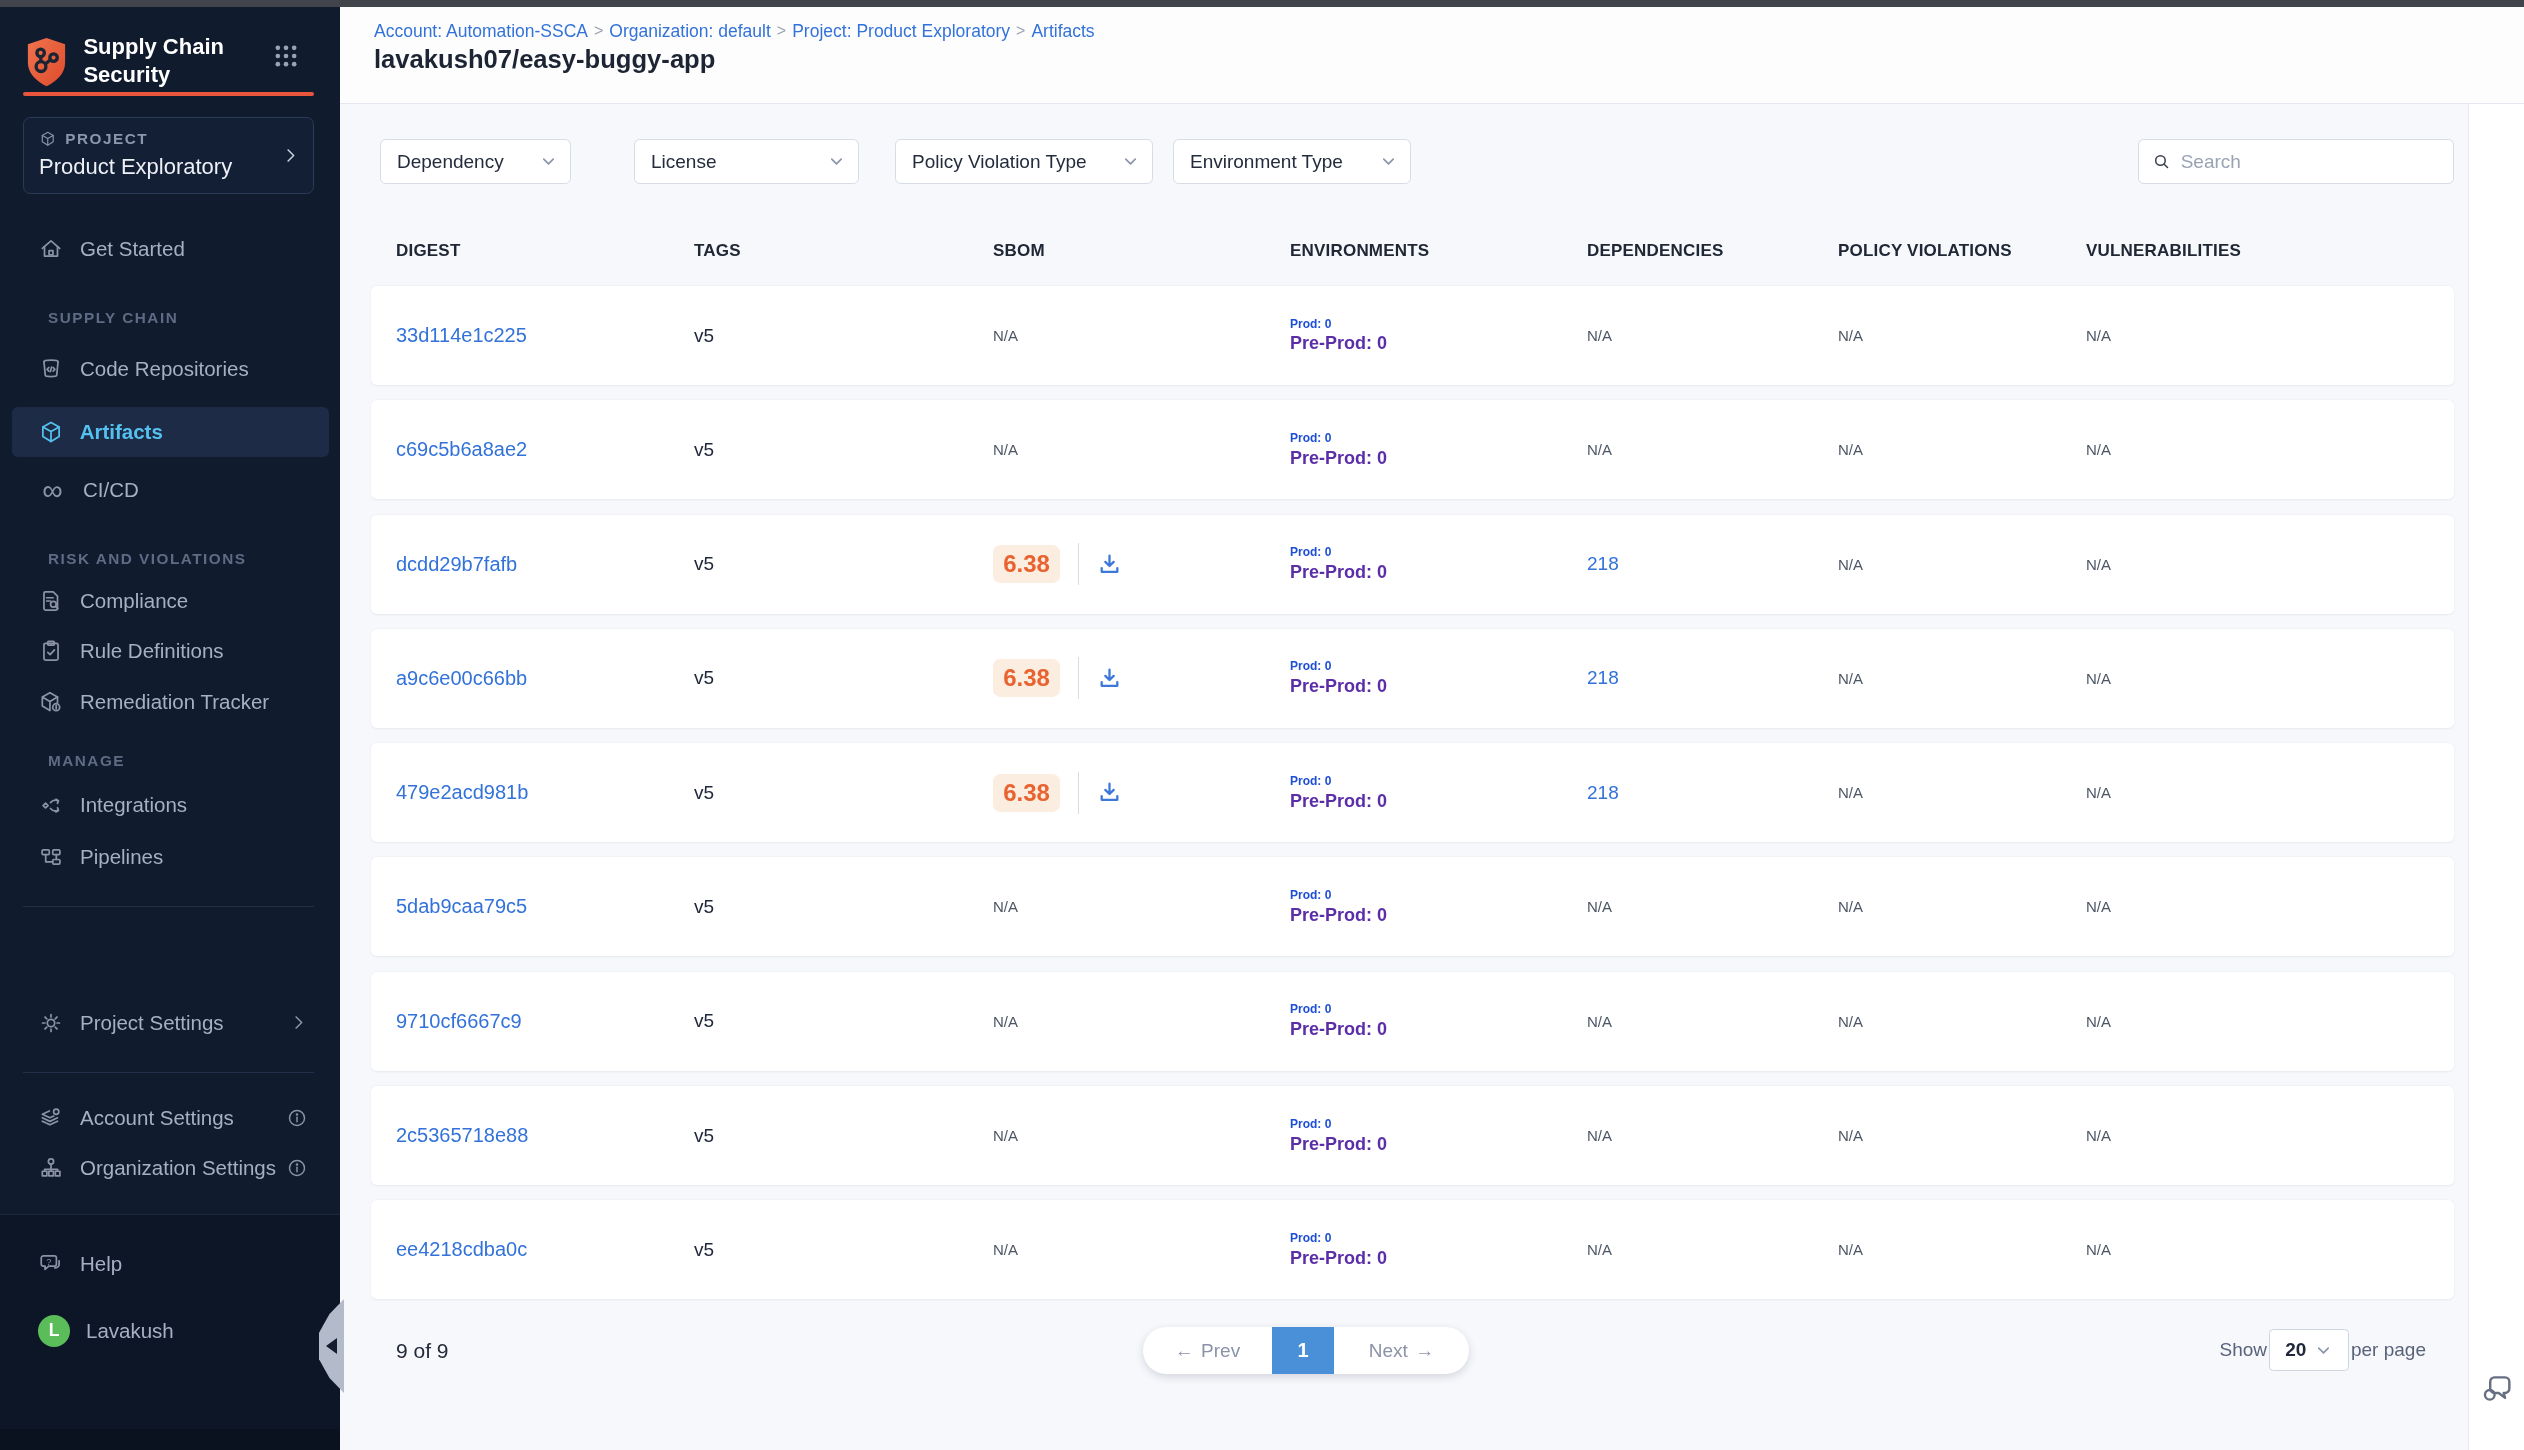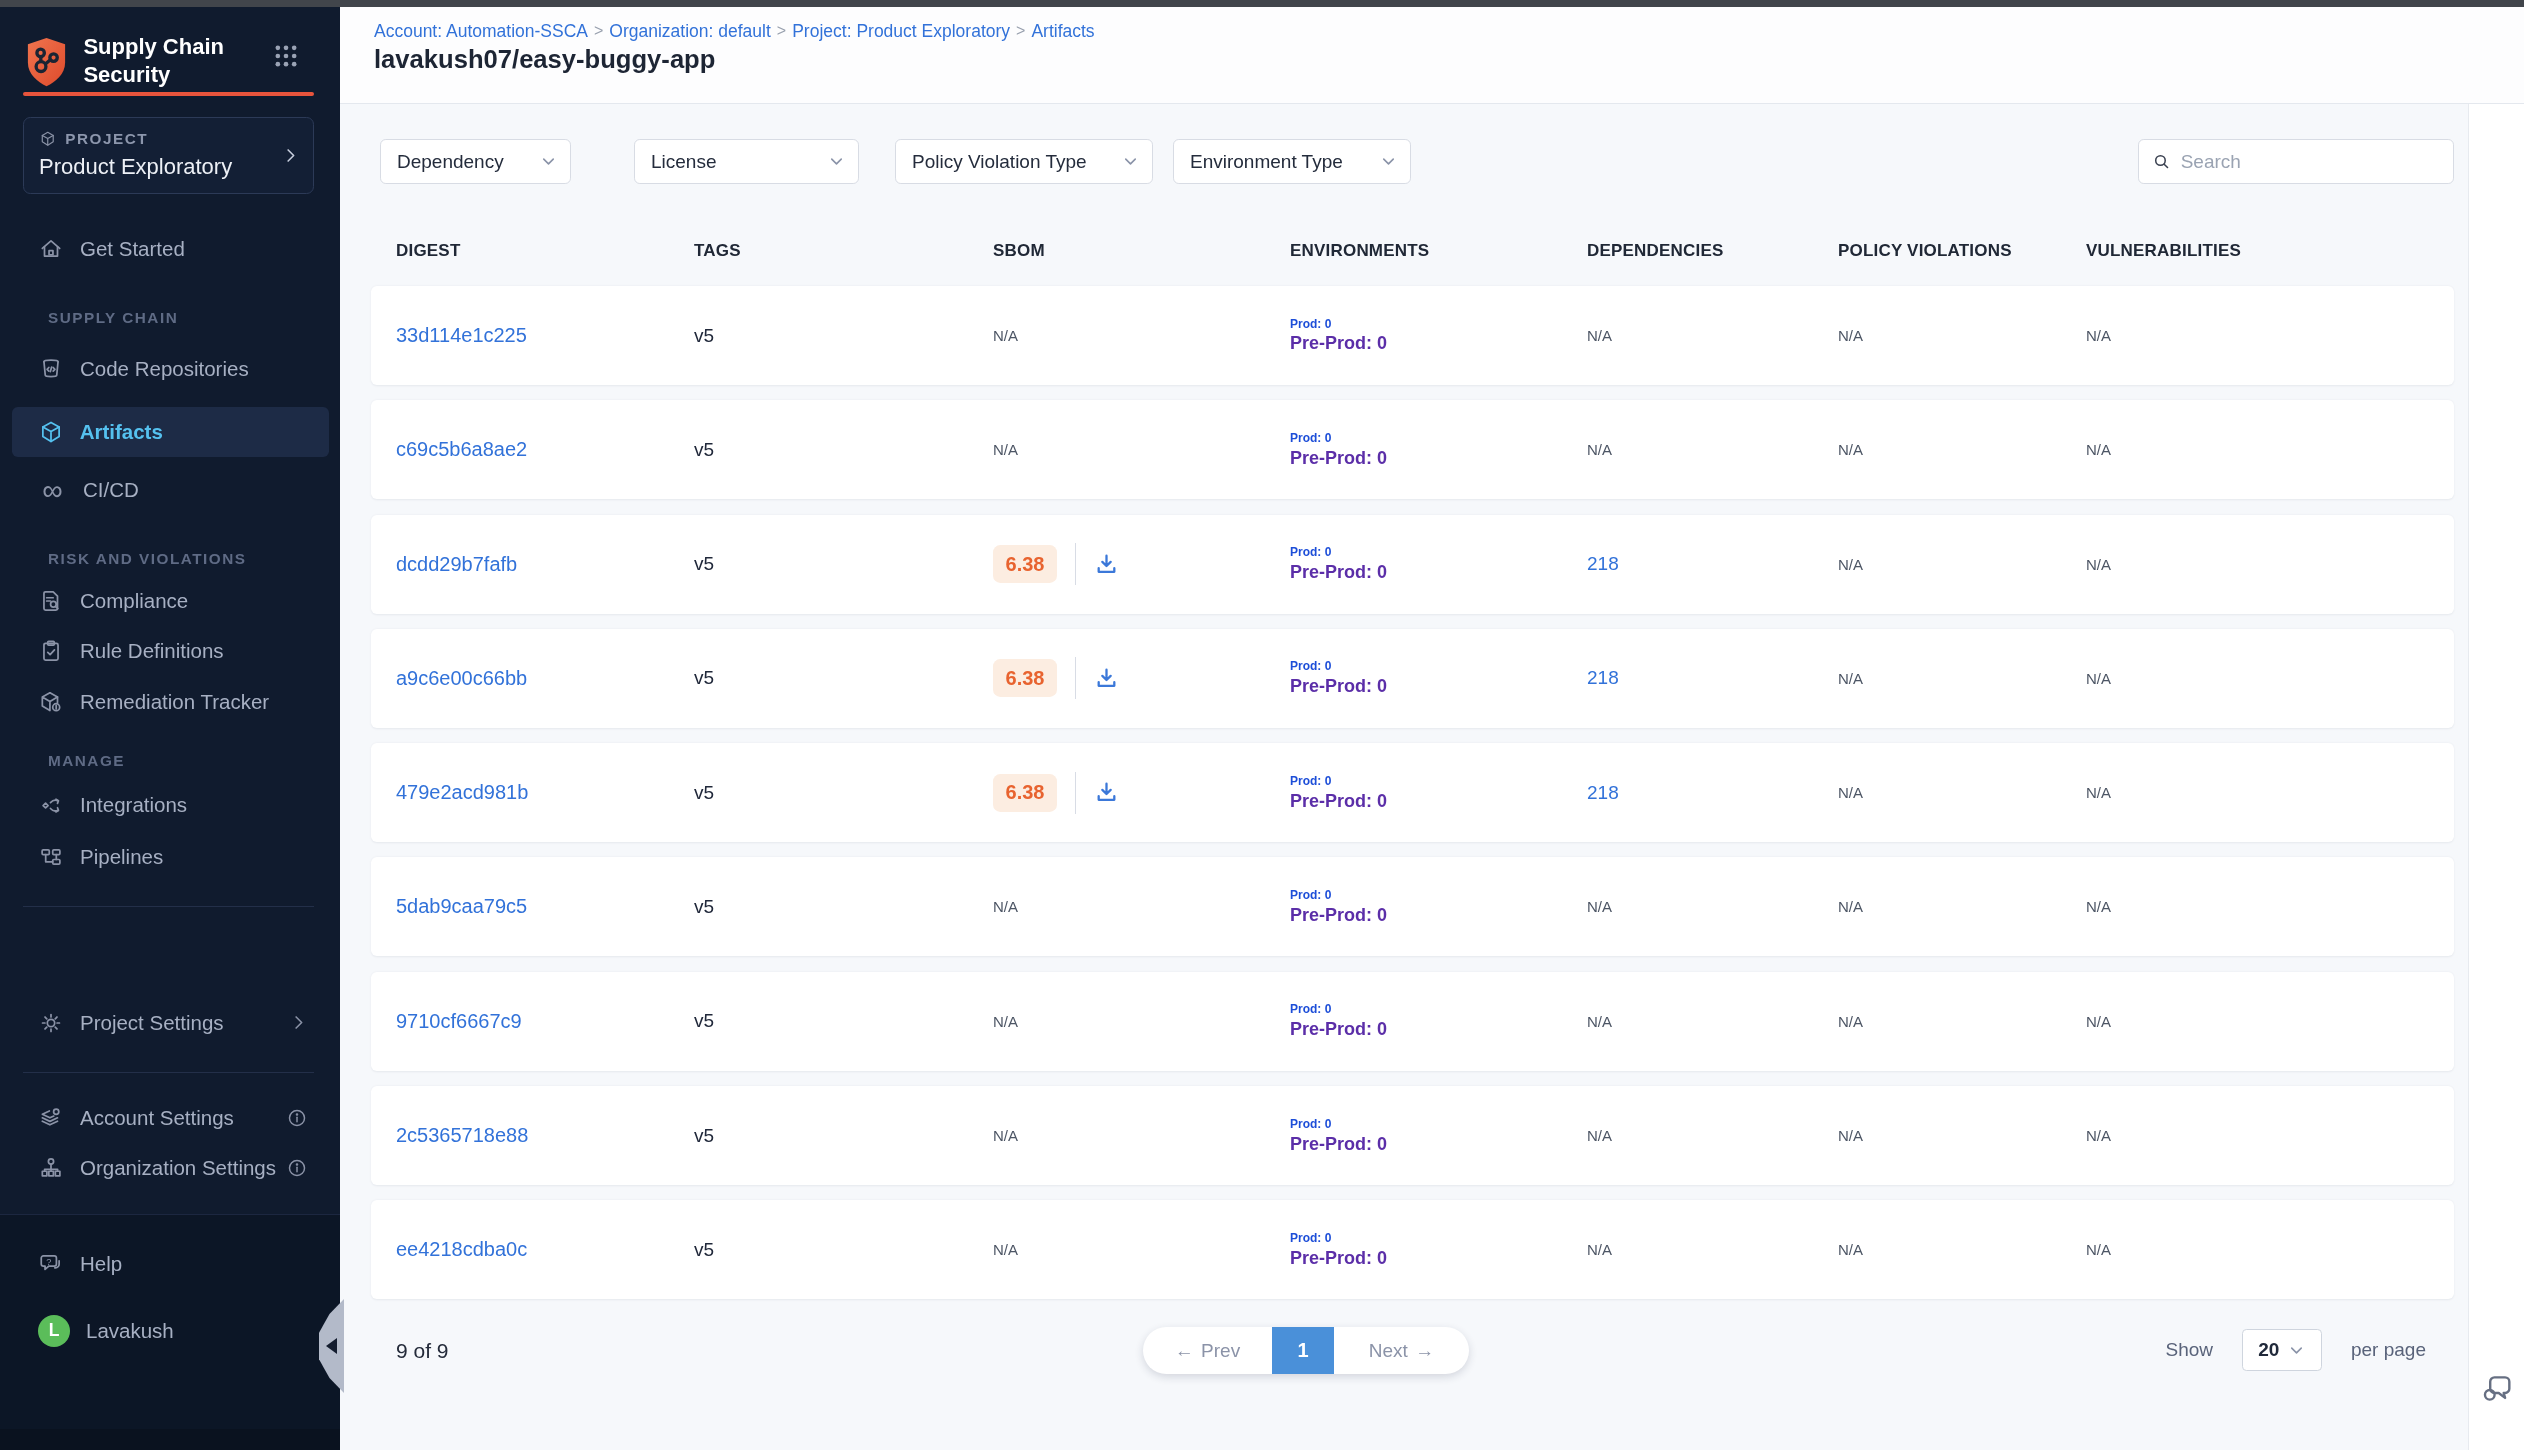--- a/index.html
+++ b/index.html
@@ -77,38 +77,38 @@
 
   .rows { position:absolute; left:371px; top:286px; width:2083px; z-index:16; }
   .row { width:2083px; height:99px; margin-bottom:15.3px; background:#FFFFFF; border-radius:5.8px;
     box-shadow:0 0.7px 2.2px rgba(20,30,60,0.07); display:grid;
     grid-template-columns:298px 299px 297px 297px 251px 248px 1fr; align-items:center; padding-left:25px; }
   .digest { font-size:20px; color:#3272D9; text-decoration:none; cursor:pointer; }
   .tagv { font-size:19px; color:#20283A; }
   .na { font-size:15px; color:#4D5665; }
   .sbom-cell { display:flex; align-items:center; gap:17.5px; }
   .sbom-badge { min-width:64px; height:38px; border-radius:7.3px; background:#FCEDE1; color:#E8632F;
-    font-size:20px; font-weight:700; display:flex; align-items:center; justify-content:center; padding:0 10.2px; }
+    font-size:24px; font-weight:700; display:flex; align-items:center; justify-content:center; padding:0 10.2px; }
   .vdiv { width:1.5px; height:42px; background:#D8DCE5; }
   .dl-icon { width:25px; height:25px; stroke:#3B78D9; fill:none; stroke-width:2.2; stroke-linecap:round; stroke-linejoin:round; cursor:pointer; }
   .env-cell { display:flex; flex-direction:column; gap:2.9px; }
   .env-prod { font-size:12px; font-weight:600; color:#1d4ed8; }
   .env-preprod { font-size:18px; font-weight:600; color:#5B2EA8; }
   .deps-link { font-size:19px; color:#3272D9; cursor:pointer; }
 
   
   .page-summary { position:absolute; left:396px; top:1339px; font-size:21px; color:#242B3A; z-index:16; }
   .pager { position:absolute; left:1143px; top:1327px; height:47px; border-radius:23.4px; background:#FFFFFF;
     box-shadow:0 2.9px 8.8px rgba(30,40,70,0.16); display:flex; overflow:hidden; z-index:16; }
   .pager-prev,.pager-next { display:flex; align-items:center; justify-content:center; gap:7.3px;
     font-size:19px; color:#8B93A8; cursor:pointer; }
   .pager-prev { width:129px; } .pager-next { width:135px; }
   .pager-page { width:62px; background:#4A90D9; color:#FFFFFF; font-size:20px; font-weight:700;
     display:flex; align-items:center; justify-content:center; cursor:pointer; }
-  .show-group { position:absolute; right:99px; top:1329px; display:flex; align-items:center; gap:29px; z-index:16; }
+  .show-group { position:absolute; right:99px; top:1329px; display:flex; align-items:center; gap:2px; z-index:16; }
   .show-label,.perpage-label { font-size:19px; color:#59637A; }
   .size-select { width:80px; height:42px; background:#FFFFFF; border:0.7px solid #CFD5DE; border-radius:4.4px;
     display:flex; align-items:center; justify-content:center; gap:7.3px; cursor:pointer;
     font-size:19px; font-weight:600; color:#20293A; }
 
   .chat-fab { position:absolute; left:2481px; top:1371px; width:34px; height:34px; z-index:20; cursor:pointer; }
 </style>
 </head>
 <body>
 

